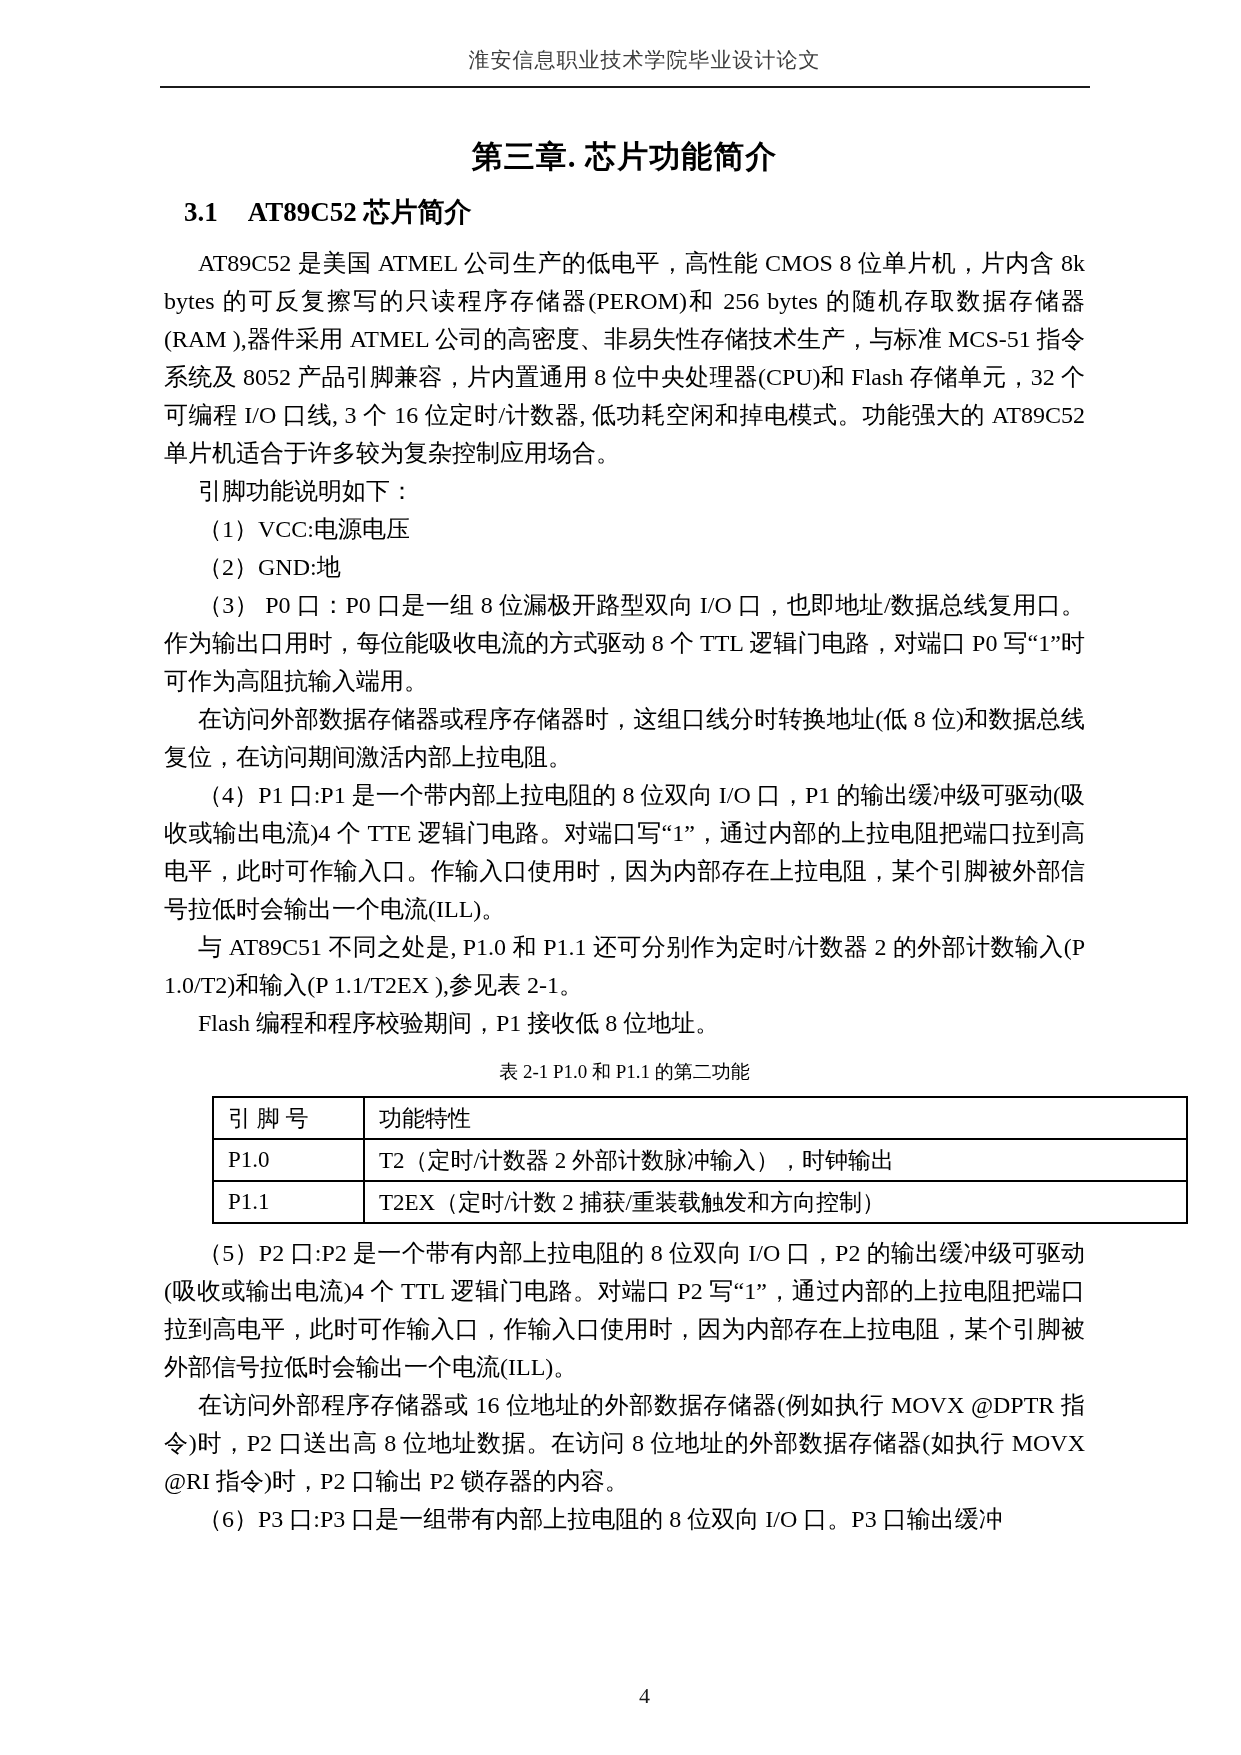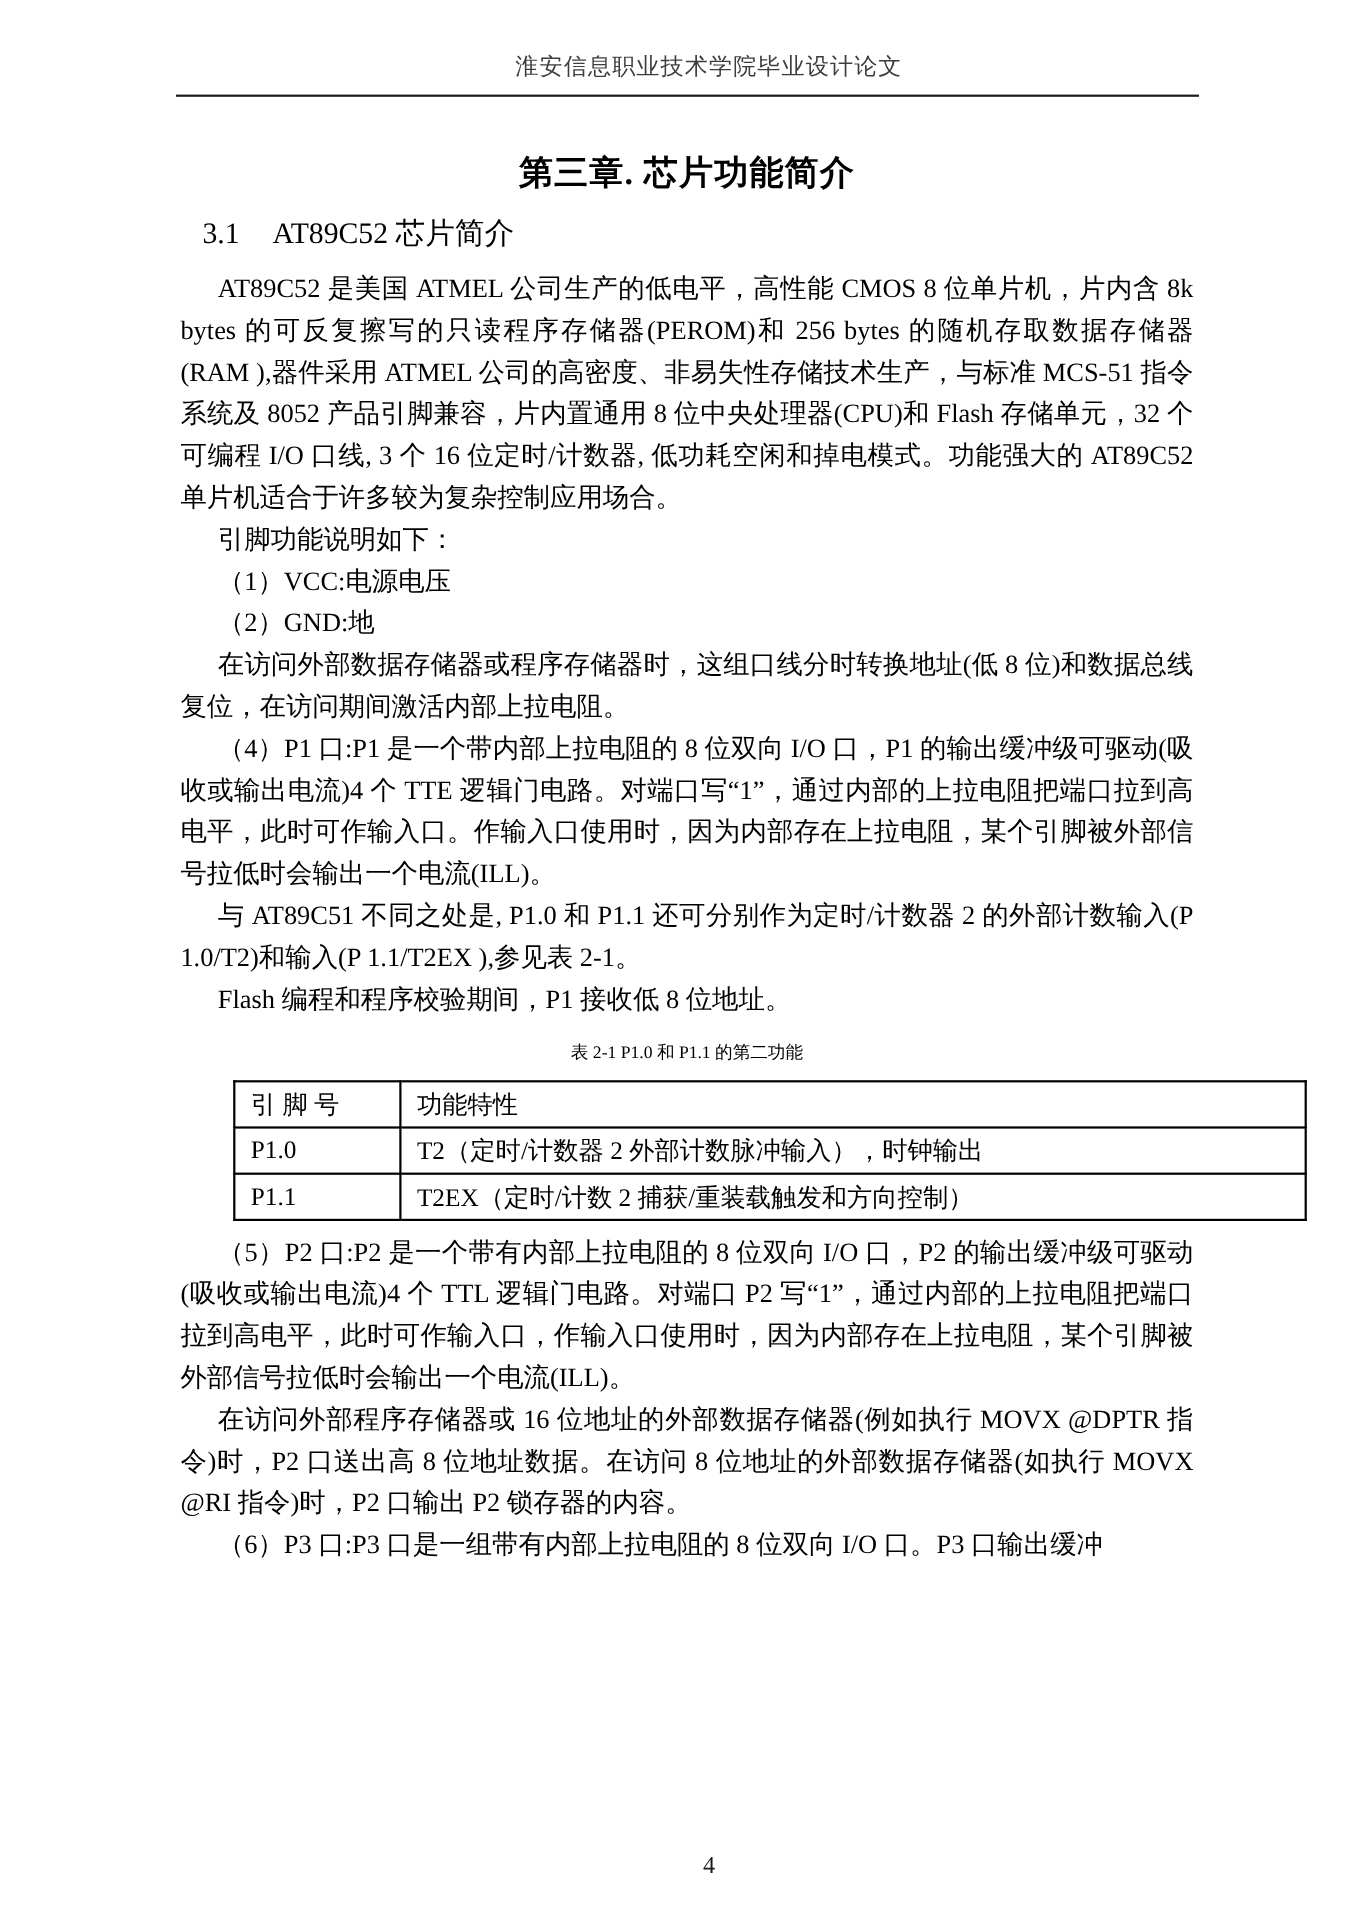--- a/index.html
+++ b/index.html
@@ -35,34 +35,34 @@
   }
   .chapter-title {
     text-align:center;
     font-size:31px;
     font-weight:bold;
     margin:16px 0 16px 0;
     letter-spacing:1px;
   }
   .section-heading {
     font-size:27px;
-    font-weight:normal;
+    font-weight:bold;
     margin:8px 0 14px 20px;
   }
   .section-number { display:inline-block; margin-right:30px; }
   p.body-par {
     font-size:24px;
     line-height:38px;
     margin:0;
     text-indent:34px;
     text-align:justify;
   }
   .table-caption {
     text-align:center;
-    font-size:16px;
+    font-size:19px;
     line-height:32px;
     margin:14px 0 8px 0;
   }
   table.pin-table {
     border-collapse:collapse;
     table-layout:fixed;
     width:976px;
     margin:0 0 10px 48px;
   }
   table.pin-table th,
@@ -102,20 +102,21 @@
     <div class="chapter-title">第三章. 芯片功能简介</div>
 
     <div class="section-heading">
       <span class="section-number">3.1</span><span>AT89C52 芯片简介</span>
     </div>
 
     <p class="body-par">AT89C52 是美国 ATMEL 公司生产的低电平，高性能 CMOS 8 位单片机，片内含 8k bytes 的可反复擦写的只读程序存储器(PEROM)和 256 bytes 的随机存取数据存储器(RAM ),器件采用 ATMEL 公司的高密度、非易失性存储技术生产，与标准 MCS-51 指令系统及 8052 产品引脚兼容，片内置通用 8 位中央处理器(CPU)和 Flash 存储单元，32 个可编程 I/O 口线, 3 个 16 位定时/计数器, 低功耗空闲和掉电模式。功能强大的 AT89C52 单片机适合于许多较为复杂控制应用场合。</p>
     <p class="body-par">引脚功能说明如下：</p>
     <p class="body-par">（1）VCC:电源电压</p>
     <p class="body-par">（2）GND:地</p>
+    <p class="body-par">（3） P0 口：P0 口是一组 8 位漏极开路型双向 I/O 口，也即地址/数据总线复用口。作为输出口用时，每位能吸收电流的方式驱动 8 个 TTL 逻辑门电路，对端口 P0 写“1”时可作为高阻抗输入端用。</p>
     <p class="body-par">在访问外部数据存储器或程序存储器时，这组口线分时转换地址(低 8 位)和数据总线复位，在访问期间激活内部上拉电阻。</p>
     <p class="body-par">（4）P1 口:P1 是一个带内部上拉电阻的 8 位双向 I/O 口，P1 的输出缓冲级可驱动(吸收或输出电流)4 个 TTE 逻辑门电路。对端口写“1”，通过内部的上拉电阻把端口拉到高电平，此时可作输入口。作输入口使用时，因为内部存在上拉电阻，某个引脚被外部信号拉低时会输出一个电流(ILL)。</p>
     <p class="body-par">与 AT89C51 不同之处是, P1.0 和 P1.1 还可分别作为定时/计数器 2 的外部计数输入(P 1.0/T2)和输入(P 1.1/T2EX ),参见表 2-1。</p>
     <p class="body-par">Flash 编程和程序校验期间，P1 接收低 8 位地址。</p>
 
     <div class="table-caption">表 2-1 P1.0 和 P1.1 的第二功能</div>
 
     <table class="pin-table">
       <colgroup>
         <col class="col-pin">

